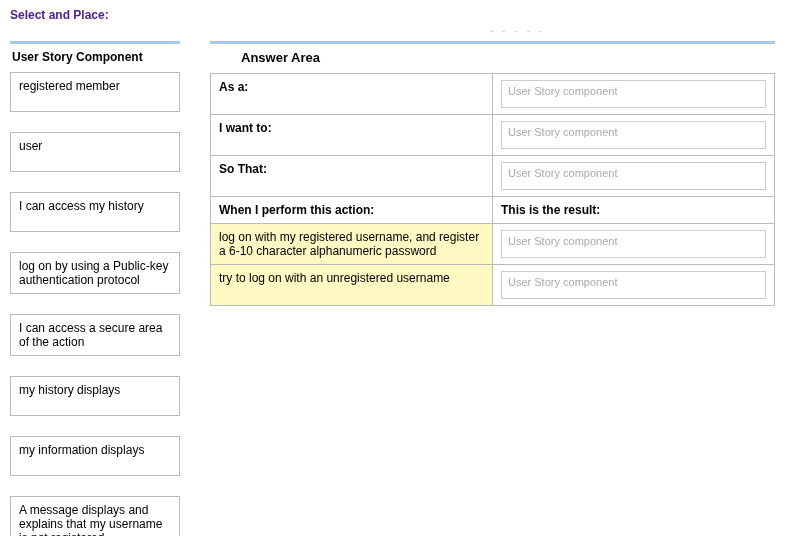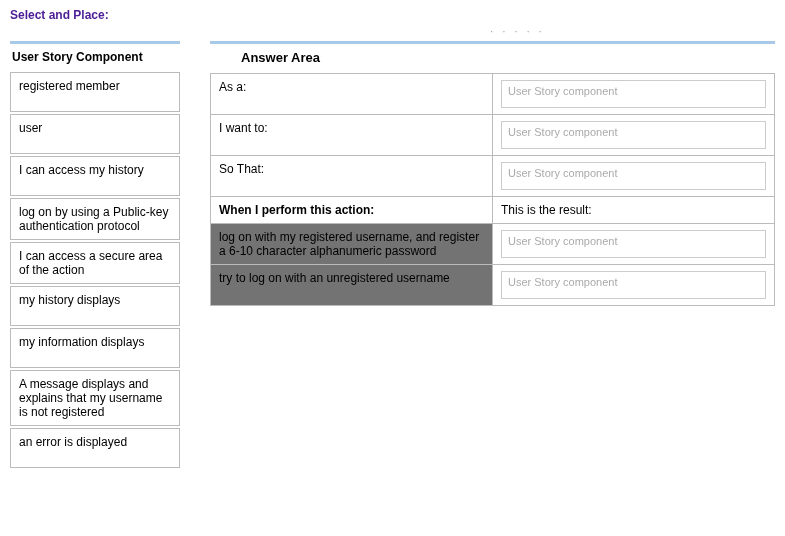--- a/index.html
+++ b/index.html
@@ -35,21 +35,21 @@
     .left-panel-title {
       font-size: 12px;
       font-weight: bold;
       margin-bottom: 8px;
       color: #000;
       padding-left: 2px;
     }
     .component-item {
       border: 1px solid #bbb;
       padding: 6px 8px;
-      margin-bottom: 2px;
+      margin-bottom: 20px;
       min-height: 40px;
       font-size: 12px;
       color: #000;
       background: #fff;
     }
     
     .right-panel {
       flex: 1;
       border-top: 3px solid #a8c8e8;
       padding-top: 6px;
@@ -66,21 +66,21 @@
       width: 100%;
     }
     .answer-table td {
       border: 1px solid #bbb;
       vertical-align: top;
       padding: 6px 8px;
       font-size: 12px;
     }
     .answer-table .label-cell {
       width: 160px;
-      font-weight: normal;
+      font-weight: bold;
       color: #000;
       background: #fff;
     }
     .answer-table .drop-cell {
       width: 160px;
       color: #aaa;
       font-size: 11px;
       background: #fff;
       vertical-align: top;
       padding: 6px 8px;
@@ -89,21 +89,21 @@
       border: 1px solid #ccc;
       padding: 4px 6px;
       min-height: 28px;
       font-size: 11px;
       color: #aaa;
       background: #fff;
     }
     .answer-table .action-cell {
       font-size: 12px;
       color: #000;
-      background: #737373;
+      background: #fef9c3;
     }
     .section-header {
       background: #e5e5e5;
     }
     
     .drag-handle {
       text-align: center;
       color: #999;
       font-size: 10px;
       letter-spacing: 2px;
@@ -155,21 +155,21 @@
 
       <tr>
         <td class="label-cell">So That:</td>
         <td class="drop-cell">
           <div class="drop-cell-inner">User Story component</div>
         </td>
       </tr>
 
       <tr class="section-header">
         <td class="label-cell" style="font-weight:bold;">When I perform this action:</td>
-        <td class="label-cell" style="font-weight:normal;">This is the result:</td>
+        <td class="label-cell" style="font-weight:bold;">This is the result:</td>
       </tr>
 
       <tr>
         <td class="action-cell">log on with my registered username, and register a 6-10 character alphanumeric password</td>
         <td class="drop-cell">
           <div class="drop-cell-inner">User Story component</div>
         </td>
       </tr>
 
       <tr>

